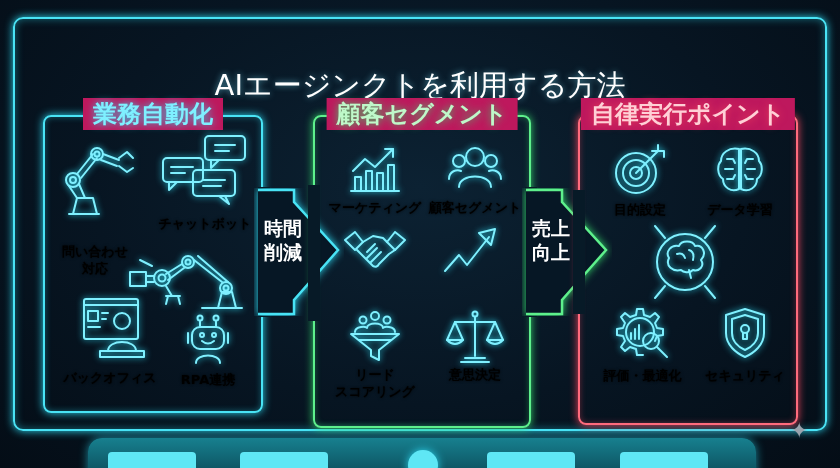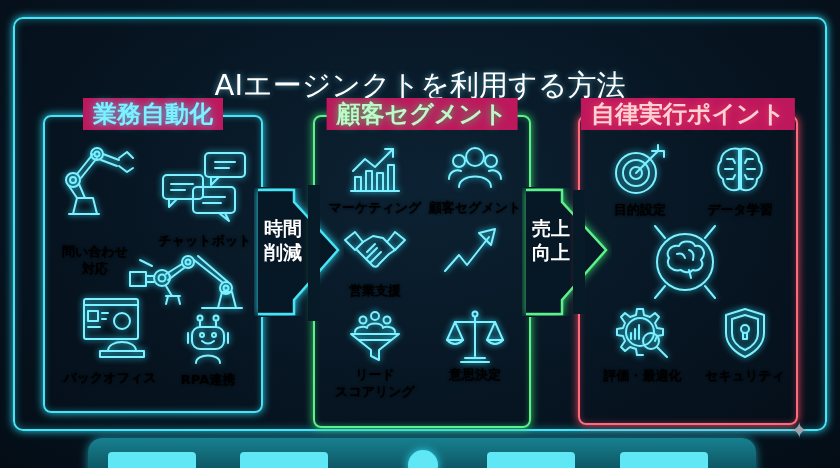--- a/index.html
+++ b/index.html
@@ -95,21 +95,21 @@
       <circle cx="42" cy="12" r="6"></circle>
         <circle cx="42" cy="12" r="2.5"></circle>
       <path d="M48 12 L64 18 M46 18 L62 24"></path>
       <path d="M64 16 L72 10 L78 16 M64 24 L72 30 L78 26"></path>
     </g>
   </svg>
   <div class="lbl" style="margin-left:-10px; margin-top:21px;">問い合わせ</div>
   <div class="lbl" style="margin-left:-10px;">対応</div>
 </div>
 
-<div class="item" style="left:150px; top:149px; width:110px;">
+<div class="item" style="left:150px; top:132px; width:110px;">
   <svg width="100" height="80" viewBox="0 0 100 80">
     <g class="icon-c">
       <rect x="50" y="4" width="40" height="24" rx="4"></rect>
         <path d="M56 28 L56 36 L64 28"></path>
       <path d="M60 13 H80 M60 19 H74"></path>
       <rect x="8" y="26" width="40" height="24" rx="4"></rect>
         <path d="M14 50 L14 58 L22 50"></path>
       <path d="M16 35 H38 M16 41 H30"></path>
       <rect x="38" y="38" width="42" height="26" rx="4"></rect>
         <path d="M70 64 L74 72 L64 64"></path>
@@ -216,21 +216,20 @@
 <div class="item" style="left:325px; top:228px; width:100px;">
   <svg width="64" height="44" viewBox="0 0 64 44">
     <g class="icon-c">
       <path d="M2 12 L12 4 L20 14 L12 22 Z"></path>
       <path d="M62 12 L52 4 L44 14 L52 22 Z"></path>
       <path d="M20 14 L30 8 L40 10 L44 14"></path>
       <path d="M14 22 L30 38 Q34 40 36 36 L46 26 L52 22"></path>
       <path d="M24 30 L34 20 M28 34 L38 24 M32 16 L24 24"></path>
     </g>
   </svg>
-  <div class="lbl" style="margin-top:10px;">営業支援</div>
 </div>
 
 <div class="item" style="left:416px; top:225px; width:110px;">
   <svg width="60" height="50" viewBox="0 0 60 50">
     <g class="icon-c">
       <path d="M4 46 L18 30 L26 40 L48 12"></path>
       <path d="M38 8 L54 4 L50 20 Z"></path>
     </g>
   </svg>
 </div>

